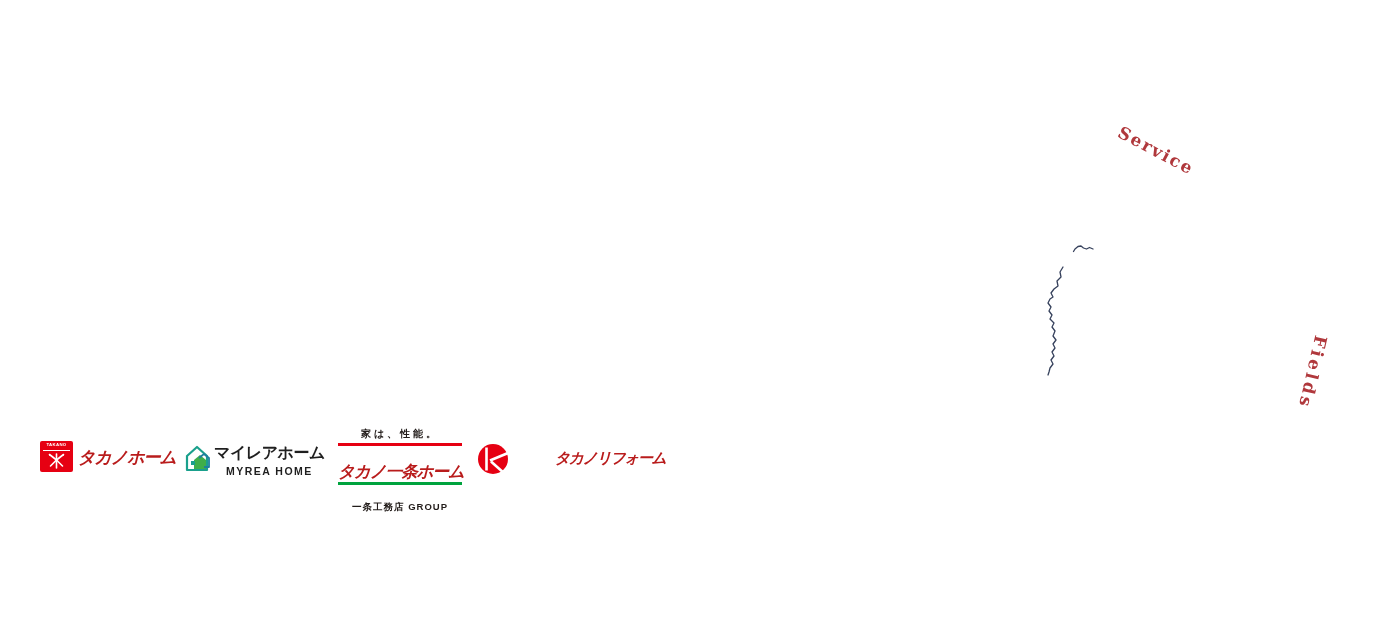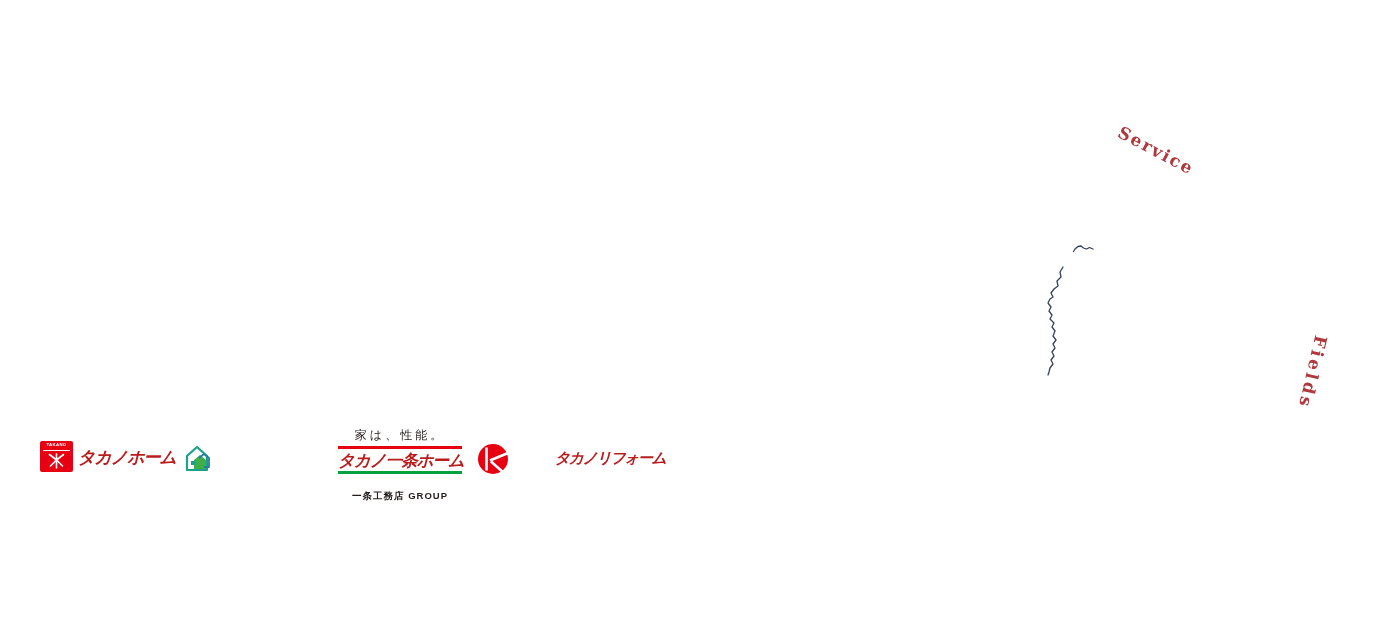--- a/index.html
+++ b/index.html
@@ -44,25 +44,25 @@
   .logo.myrea-home svg { position:absolute; left:0; top:1px; }
   .myrea-text { position:absolute; left:30px; top:1px; text-align:center; }
   .myrea-text .kat { font-style:normal; font-size:16px; letter-spacing:-0.5px; color:#1f1f1f; display:block; }
   .myrea-text .sub {
     display:block; font-size:10.5px; font-weight:bold; letter-spacing:1.5px;
     color:#1f1f1f; margin-top:1px;
   }
 
   
   .logo.takano-ichijo { left:338px; top:427px; width:124px; text-align:center; }
-  .ichijo-tagline { display:block; font-size:12px; font-weight:normal; letter-spacing:3px; color:#221c1a; }
+  .ichijo-tagline { display:block; font-size:10px; font-weight:bold; letter-spacing:3px; color:#221c1a; }
   .bar { display:block; height:3px; }
   .bar.red   { background:#e60012; margin-top:2px; }
   .bar.green { background:#00a33e; margin-top:1px; }
-  .logo.takano-ichijo .kat { display:block; font-size:16.5px; letter-spacing:-1px; margin-top:1px; line-height:20px; }
+  .logo.takano-ichijo .kat { display:block; font-size:16.5px; letter-spacing:-1px; margin-top:15px; line-height:20px; }
   .ichijo-sub { display:block; font-size:9.5px; font-weight:bold; letter-spacing:1px; color:#221c1a; margin-top:16px; }
 
   
   .logo.takano-reform { left:478px; top:444px; width:140px; height:30px; }
   .logo.takano-reform svg { position:absolute; left:0; top:0; }
   .logo.takano-reform .kat { position:absolute; left:34px; top:5px; font-size:15px; letter-spacing:-1.5px;margin-left:43px; }
 </style>
 </head>
 <body>
 
@@ -96,20 +96,24 @@
       <span class="kat">タカノホーム</span>
     </a>
 
     <a class="logo myrea-home">
       <svg width="28" height="30" viewBox="0 0 28 30">
         <path d="M3 13 L13 4 L23 13 V27 H3 Z" fill="none" stroke="#1aa08c" stroke-width="2.2" stroke-linejoin="round"></path>
         <path d="M10 17 L16 12 L22 17 V26 H10 Z" fill="#3fae49"></path>
         <path d="M15 15 L20 11 L25 15 V24 H20" fill="none" stroke="#1e7f9e" stroke-width="1.8" stroke-linejoin="round"></path>
         <rect x="7" y="18" width="4" height="4" fill="#1aa08c"></rect>
       </svg>
+      <span class="myrea-text">
+        <span class="kat">マイレアホーム</span>
+        <span class="sub">MYREA HOME</span>
+      </span>
     </a>
 
     <a class="logo takano-ichijo">
       <span class="ichijo-tagline">家は、性能。</span>
       <span class="bar red"></span>
       <span class="kat">タカノ一条ホーム</span>
       <span class="bar green"></span>
       <span class="ichijo-sub">一条工務店 GROUP</span>
     </a>
 

